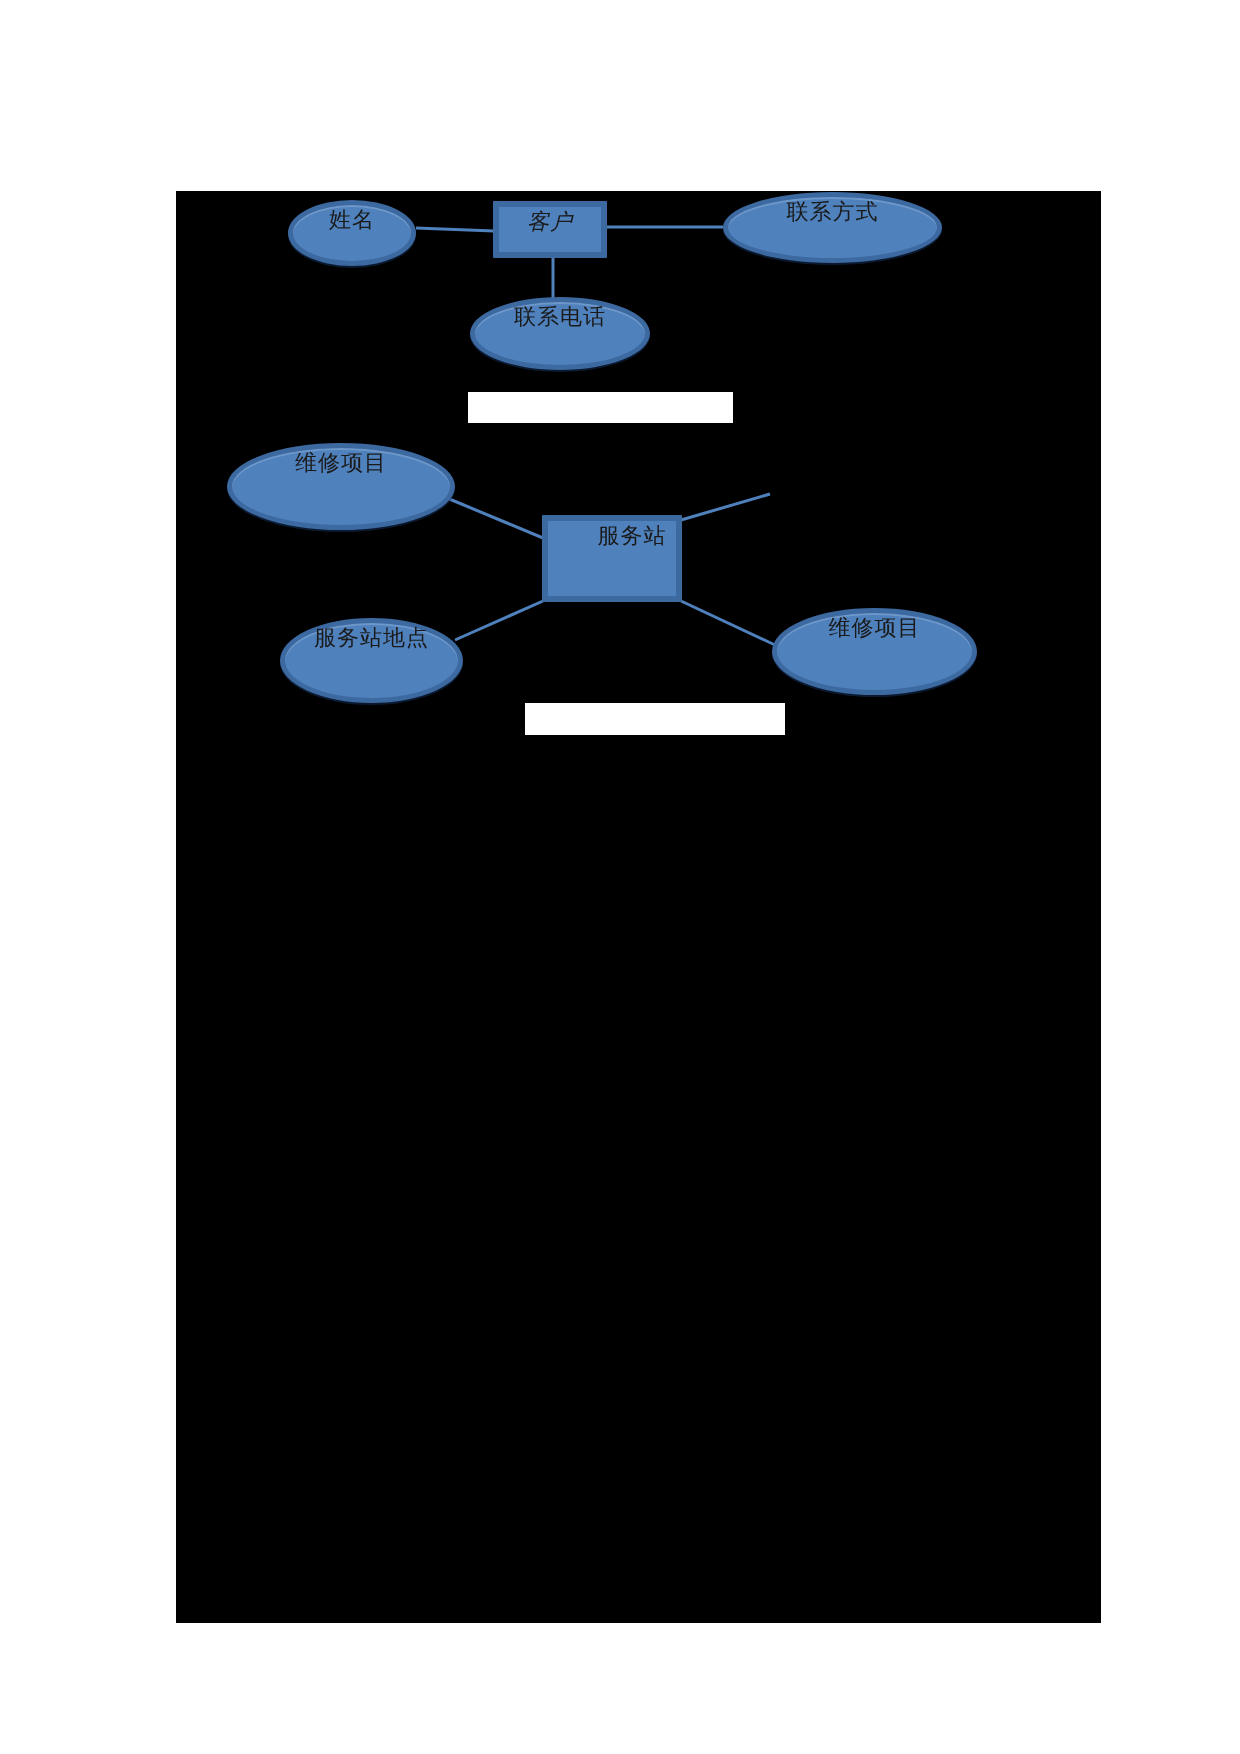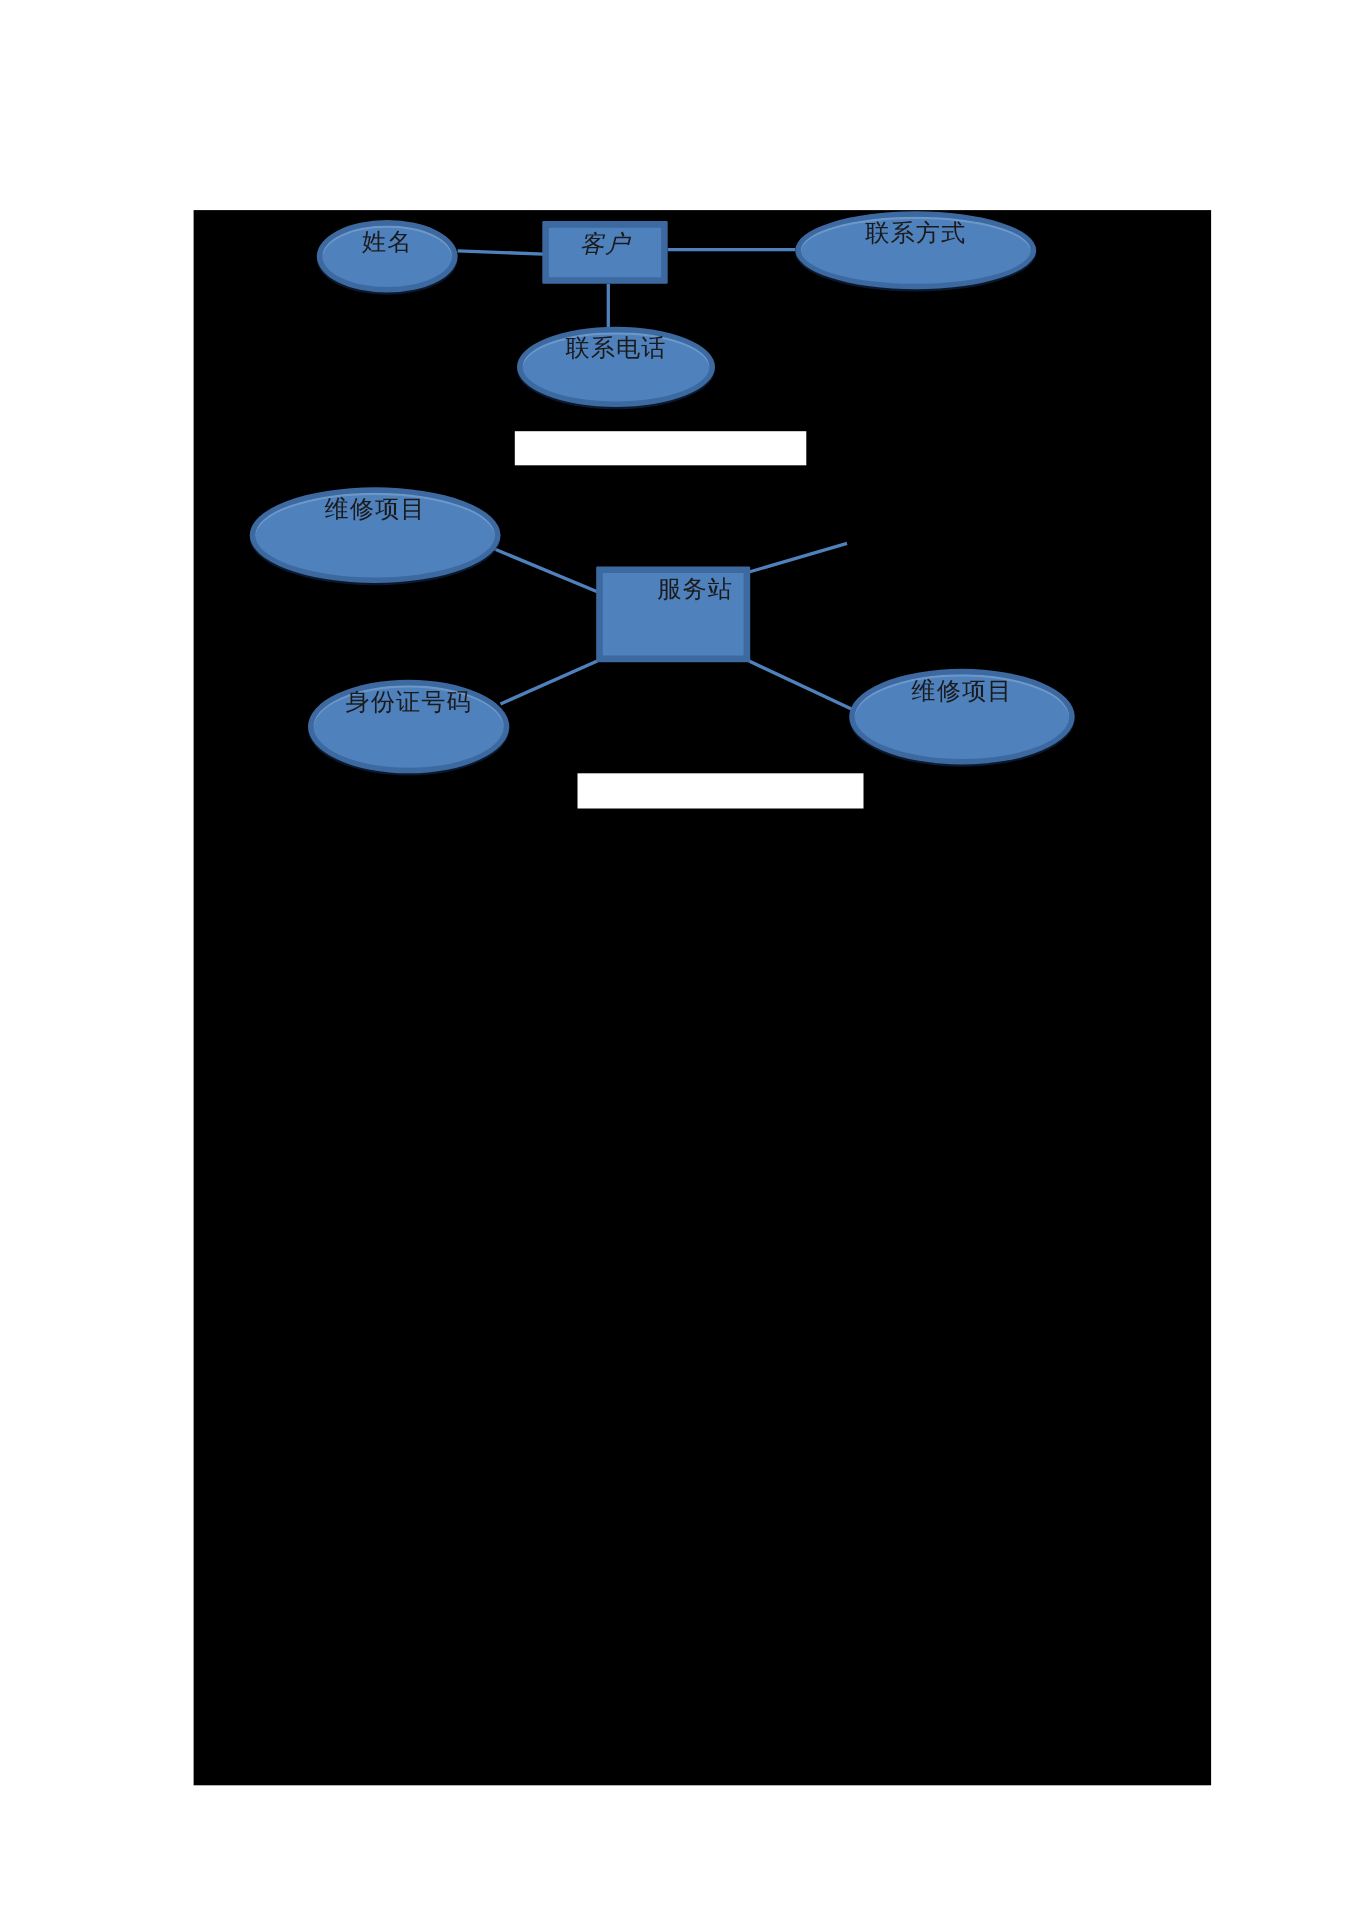--- a/index.html
+++ b/index.html
@@ -107,21 +107,21 @@
     <div class="node ellipse" style="left:51px; top:252px; width:228px; height:87px;">
       <span>维修项目</span>
     </div>
 
     <div class="node rect" style="left:366px; top:324px; width:140px; height:87px;padding-left:40px;">
       <span>服务站</span>
     </div>
 
 
     <div class="node ellipse" style="left:104px; top:427px; width:183px; height:85px;">
-      <span>身份证号码</span>
+      <span>服务站地点</span>
     </div>
 
     <div class="node ellipse" style="left:596px; top:417px; width:205px; height:87px;">
       <span>维修项目</span>
     </div>
 
     <div class="caption" style="left:349px; top:512px; width:260px; height:32px;">
       
     </div>
 

